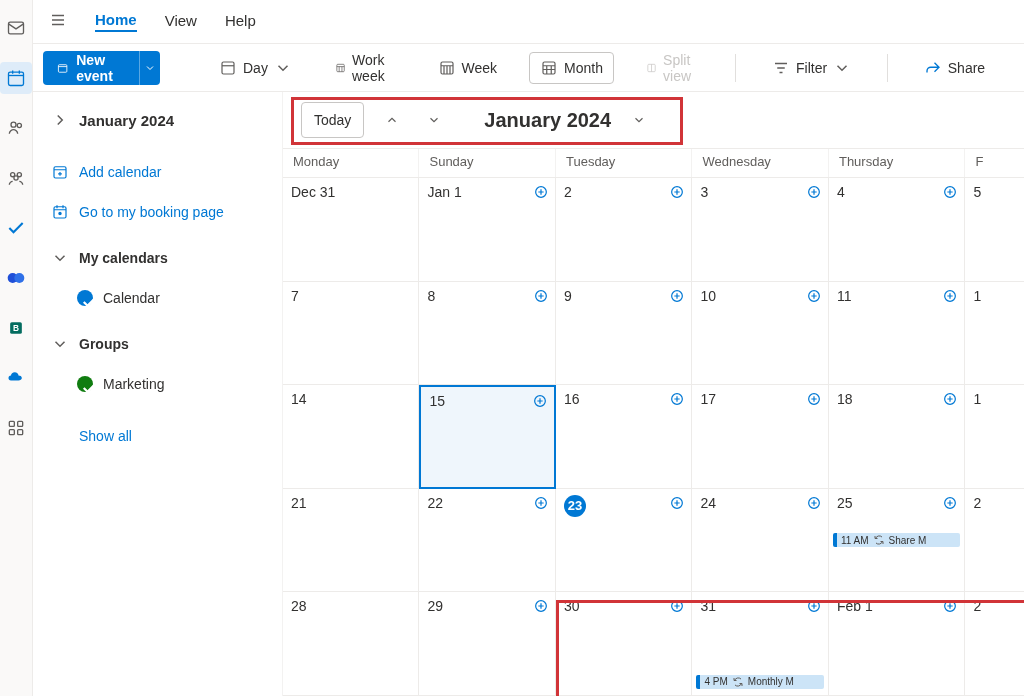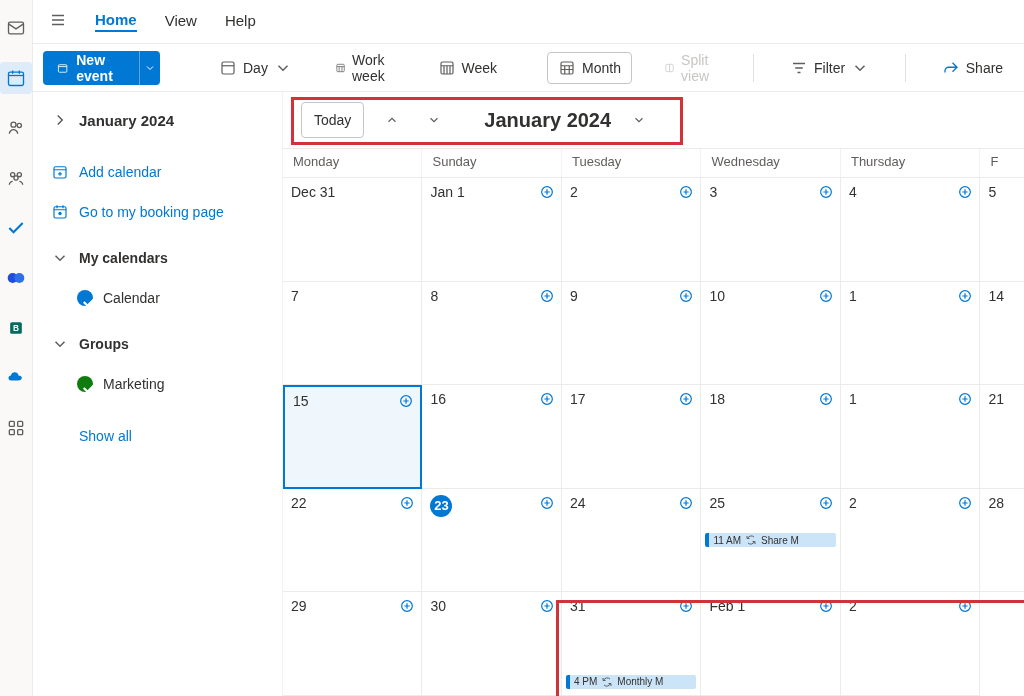--- a/index.html
+++ b/index.html
@@ -13,21 +13,21 @@
   .top-tabs { display: flex; align-items: center; height: 44px; padding: 0 16px; gap: 28px; border-bottom: 1px solid #edebe9; }
   .hamburger { color: #605e5c; cursor: pointer; }
   .tab { font-size: 15px; font-weight: 400; color: #323130; cursor: pointer; padding-bottom: 2px; }
   .tab.active { color: #0078d4; font-weight: 600; border-bottom: 2px solid #0078d4; }
   .ribbon { display: flex; align-items: center; height: 48px; padding: 0 10px; gap: 21px; border-bottom: 1px solid #edebe9; }
   .btn-primary { display: flex; align-items: center; background: #0078d4; color: #fff; border-radius: 4px; height: 34px; }
   .btn-primary-main { display: flex; align-items: center; gap: 8px; padding: 0 14px; cursor: pointer; font-weight: 600; font-size: 14px; }
   .btn-primary-split { width: 28px; height: 34px; display: flex; align-items: center; justify-content: center; border-left: 1px solid rgba(255,255,255,0.35); cursor: pointer; }
   .rbtn { display: flex; align-items: center; gap: 6px; height: 32px; padding: 0 10px; border-radius: 4px; cursor: pointer; color: #323130; border: 1px solid transparent; }
   .rbtn svg { width: 18px; height: 18px; color: #605e5c; }
-  .rbtn.sel { border: 1px solid #c8c6c4; margin-left: 18px; }
+  .rbtn.sel { border: 1px solid #c8c6c4; }
   .rbtn.dis { color: #c8c6c4; }
   .rbtn.dis svg { color: #c8c6c4; }
   .divider { width: 1px; height: 28px; background: #e1dfdd; margin: 0 4px; }
   .content { flex: 1; display: flex; }
   .sidebar { width: 250px; padding: 10px 14px; display: flex; flex-direction: column; gap: 4px; border-right: 1px solid #f3f2f1; }
   .sb-row { display: flex; align-items: center; gap: 10px; height: 36px; cursor: pointer; font-size: 14px; color: #323130; padding: 0 4px; }
   .sb-row .chev { width: 18px; color: #605e5c; display: flex; justify-content: center; }
   .sb-row svg { width: 18px; height: 18px; }
   .sb-month { font-weight: 700; font-size: 15px; }
   .sb-link { color: #0078d4; }
@@ -338,20 +338,24 @@
                   <path d="M12 8v8M8 12h8"></path>
                 </svg></span></div>
             <div class="cell"><span class="dnum">9</span><span class="add"><svg viewBox="0 0 24 24" fill="none" stroke="currentColor" stroke-width="1.8">
                   <circle cx="12" cy="12" r="8"></circle>
                   <path d="M12 8v8M8 12h8"></path>
                 </svg></span></div>
             <div class="cell"><span class="dnum">10</span><span class="add"><svg viewBox="0 0 24 24" fill="none" stroke="currentColor" stroke-width="1.8">
                   <circle cx="12" cy="12" r="8"></circle>
                   <path d="M12 8v8M8 12h8"></path>
                 </svg></span></div>
+            <div class="cell"><span class="dnum">11</span><span class="add"><svg viewBox="0 0 24 24" fill="none" stroke="currentColor" stroke-width="1.8">
+                  <circle cx="12" cy="12" r="8"></circle>
+                  <path d="M12 8v8M8 12h8"></path>
+                </svg></span></div>
             <div class="cell"><span class="dnum">1</span><span class="add"><svg viewBox="0 0 24 24" fill="none" stroke="currentColor" stroke-width="1.8">
                   <circle cx="12" cy="12" r="8"></circle>
                   <path d="M12 8v8M8 12h8"></path>
                 </svg></span></div>
             <div class="cell"><span class="dnum">14</span></div>
             <div class="cell today"><span class="dnum">15</span><span class="add"><svg viewBox="0 0 24 24" fill="none" stroke="currentColor" stroke-width="1.8">
                   <circle cx="12" cy="12" r="8"></circle>
                   <path d="M12 8v8M8 12h8"></path>
                 </svg></span></div>
             <div class="cell"><span class="dnum">16</span><span class="add"><svg viewBox="0 0 24 24" fill="none" stroke="currentColor" stroke-width="1.8">

